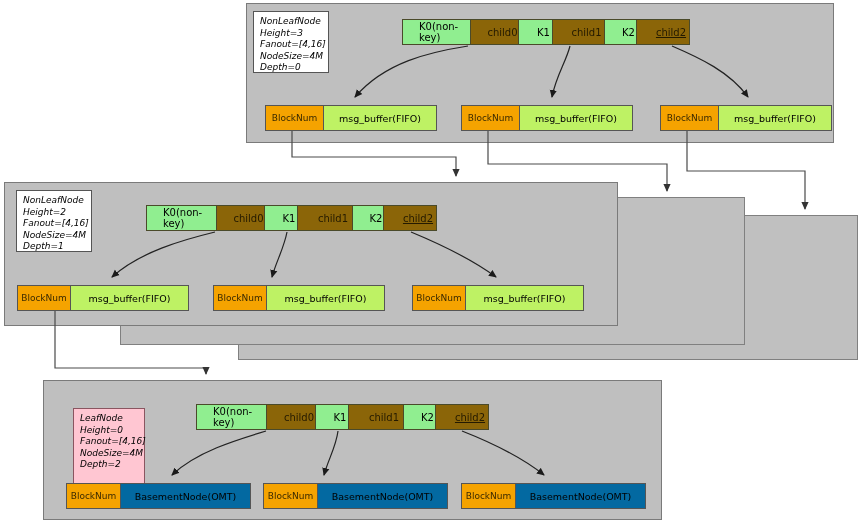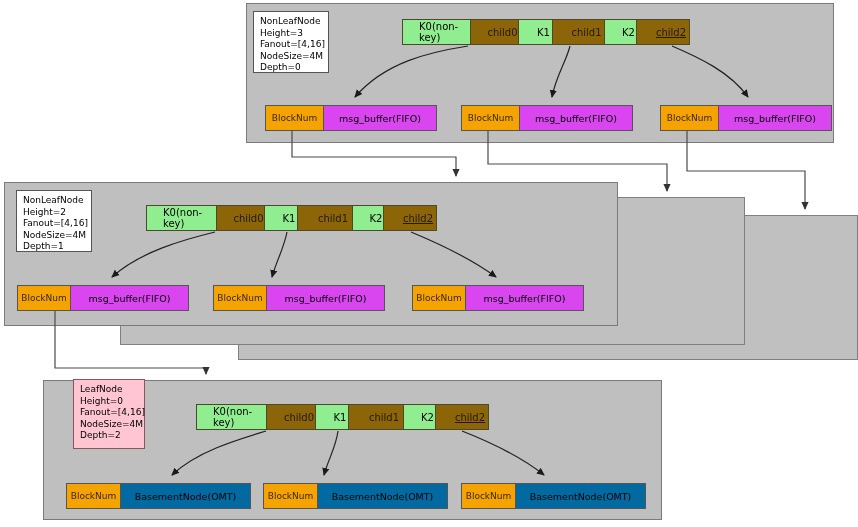--- a/index.html
+++ b/index.html
@@ -5,36 +5,36 @@
   html,body{margin:0;padding:0;background:#ffffff;}
   body{width:858px;height:527px;position:relative;overflow:hidden;
        font-family:"DejaVu Sans","Liberation Sans",sans-serif;}
   #stage{position:absolute;left:0;top:0;width:858px;height:527px;}
 
   .panel{position:absolute;background:#bfbfbf;border:1px solid #7a7a7a;box-sizing:border-box;}
   .panel.ghost{background:#c0c0c0;border:1px solid #808080;}
 
   .infobox{position:absolute;box-sizing:border-box;border:1px solid #555;
            background:#ffffff;font-size:9px;line-height:11.5px;color:#000;
-           padding:4px 5px 4px 6px;white-space:pre;}
+           padding:4px 5px 4px 6px;white-space:pre;font-style:italic;}
   .infobox.leaf{background:#ffc6d2;border:1px solid #8a5560;}
 
   .keyrow{position:absolute;display:flex;box-sizing:border-box;border:1px solid #4a4a2a;height:26px;}
   .cell{box-sizing:border-box;display:flex;align-items:center;justify-content:center;
         font-size:10px;color:#000;height:100%;padding-left:16px;}
   .cell.key{background:#90ee90;border-right:1px solid #4a4a2a;}
   .cell.child{background:#8b6508;color:#241a00;border-right:1px solid #4a4a2a;}
   .cell.last{border-right:none;text-decoration:underline;}
 
   .buf{position:absolute;display:flex;box-sizing:border-box;height:26px;
        border:1px solid #555;}
   .buf .bn{background:#f5a300;box-sizing:border-box;display:flex;align-items:center;
            justify-content:center;font-size:9px;color:#3a2a00;height:100%;
            border-right:1px solid #555;}
-  .buf .bd{background:#d946ef;box-sizing:border-box;display:flex;align-items:center;
+  .buf .bd{background:#bef264;box-sizing:border-box;display:flex;align-items:center;
            justify-content:center;font-size:9.5px;color:#000;height:100%;flex:1;}
   .buf .bd.basement{background:#0369a1;}
 
   svg.ov{position:absolute;left:0;top:0;width:858px;height:527px;overflow:visible;
          pointer-events:none;}
   .cn{fill:none;stroke:#4a4a4a;stroke-width:1.2;}
   .cv{fill:none;stroke:#222;stroke-width:1.2;}
 </style>
 </head>
 <body>
@@ -99,21 +99,21 @@
     <div class="bn" style="width:53px;">BlockNum</div>
     <div class="bd">msg_buffer(FIFO)</div>
   </div>
   <div class="buf" style="left:412px;top:285px;width:172px;">
     <div class="bn" style="width:53px;">BlockNum</div>
     <div class="bd">msg_buffer(FIFO)</div>
   </div>
 
   <div class="panel" style="left:43px;top:380px;width:619px;height:140px;"></div>
 
-  <div class="infobox leaf" style="left:73px;top:379px;width:72px;height:70px;">LeafNode
+  <div class="infobox leaf" style="left:73px;top:408px;width:72px;height:78px;">LeafNode
 Height=0
 Fanout=[4,16]
 NodeSize=4M
 Depth=2</div>
 
   <div class="keyrow" style="left:196px;top:404px;width:293px;">
     <div class="cell key" style="width:70px;">K0(non-key)</div>
     <div class="cell child" style="width:49px;">child0</div>
     <div class="cell key" style="width:33px;">K1</div>
     <div class="cell child" style="width:55px;">child1</div>

